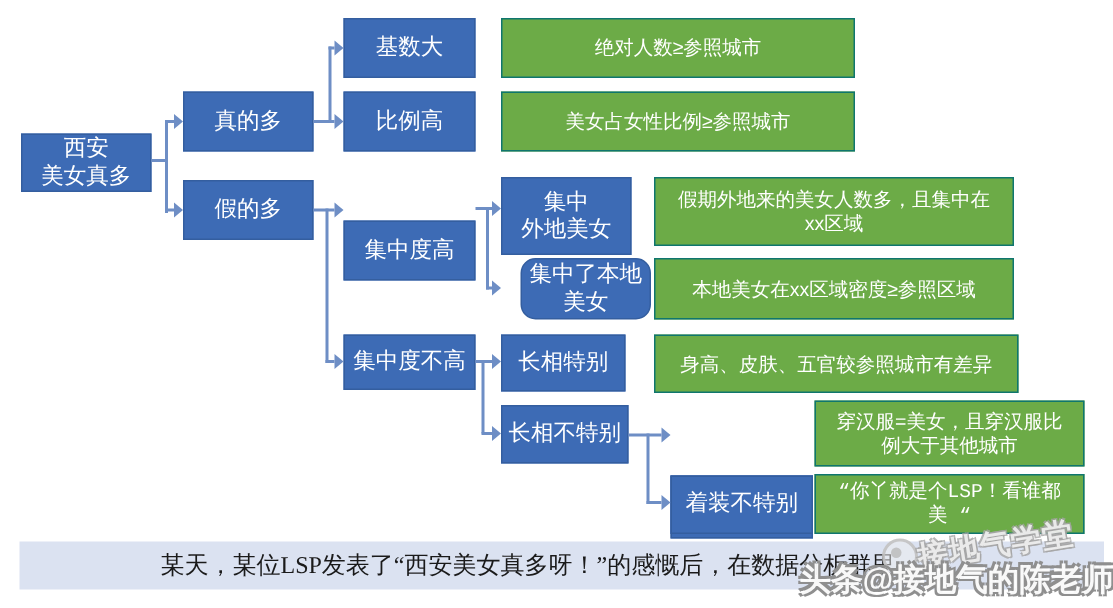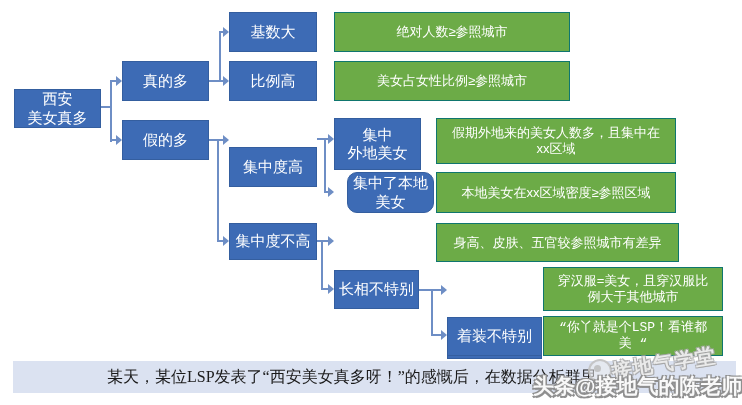--- a/index.html
+++ b/index.html
@@ -63,20 +63,21 @@
 美女真多</div>
   <div class="node blue" style="left:122px;top:120px;width:87px;height:40px;">假的多</div>
   <div class="node blue" style="left:229px;top:12px;width:88px;height:40px;">基数大</div>
   <div class="node blue" style="left:229px;top:61px;width:88px;height:40px;">比例高</div>
   <div class="node blue" style="left:229px;top:120px;width:88px;height:40px;margin-top:27px;">集中度高</div>
   <div class="node blue" style="left:229px;top:223px;width:88px;height:37px;">集中度不高</div>
   <div class="node blue" style="left:334px;top:118px;width:87px;height:52px;">集中
 外地美女</div>
   <div class="node blue" style="left:347px;top:172px;width:87px;height:41px;border-radius:10px;">集中了本地
 美女</div>
+  <div class="node blue" style="left:334px;top:223px;width:83px;height:38px;">长相特别</div>
   <div class="node blue" style="left:334px;top:270px;width:85px;height:39px;">长相不特别</div>
   <div class="node blue" style="left:447px;top:270px;width:95px;height:42px;margin-top:47px;">着装特别</div>
   <div class="node blue" style="left:447px;top:317px;width:95px;height:39px;">着装不特别</div>
 
   <div class="node green" style="left:334px;top:12px;width:236px;height:40px;">绝对人数≥参照城市</div>
   <div class="node green" style="left:334px;top:61px;width:236px;height:40px;">美女占女性比例≥参照城市</div>
   <div class="node green" style="left:436px;top:118px;width:240px;height:46px;">假期外地来的美女人数多，且集中在
 xx区域</div>
   <div class="node green" style="left:436px;top:172px;width:240px;height:41px;">本地美女在xx区域密度≥参照区域</div>
   <div class="node green" style="left:436px;top:223px;width:243px;height:39px;">身高、皮肤、五官较参照城市有差异</div>

